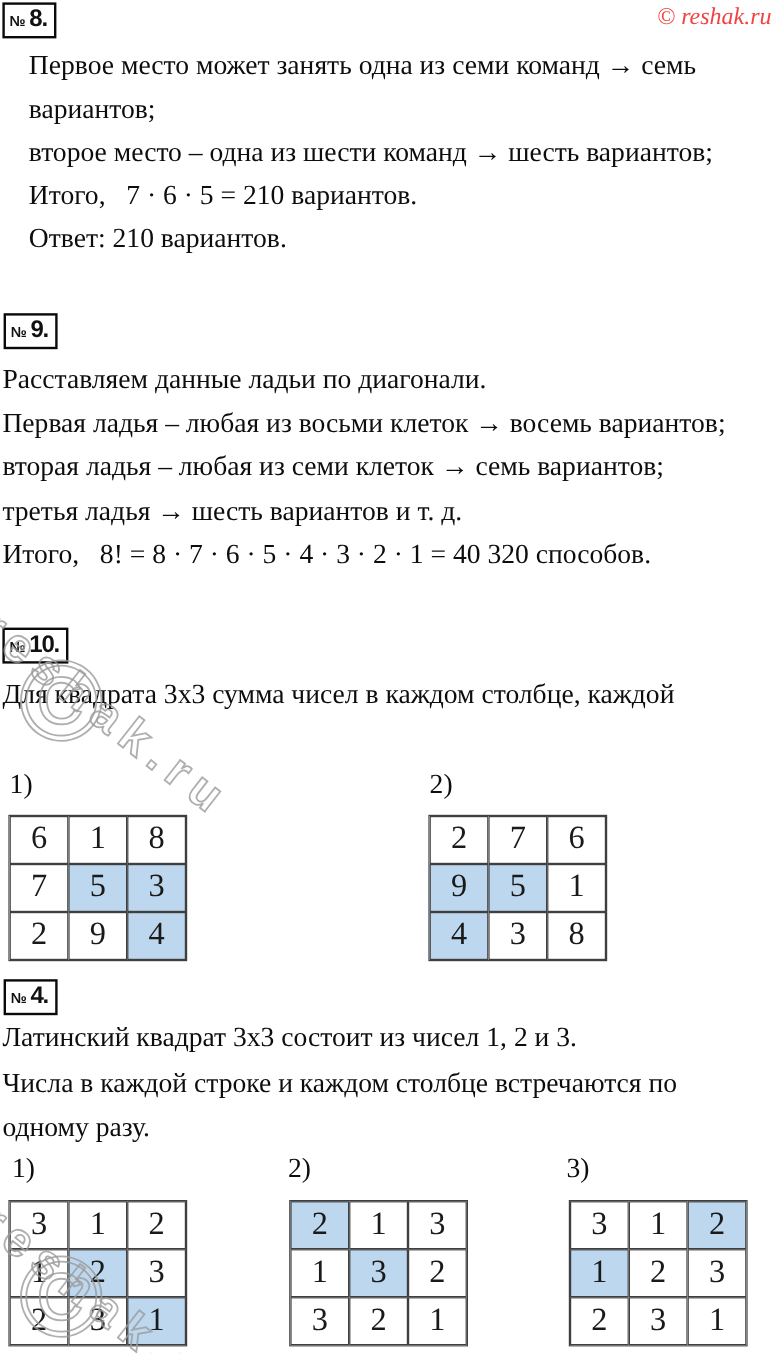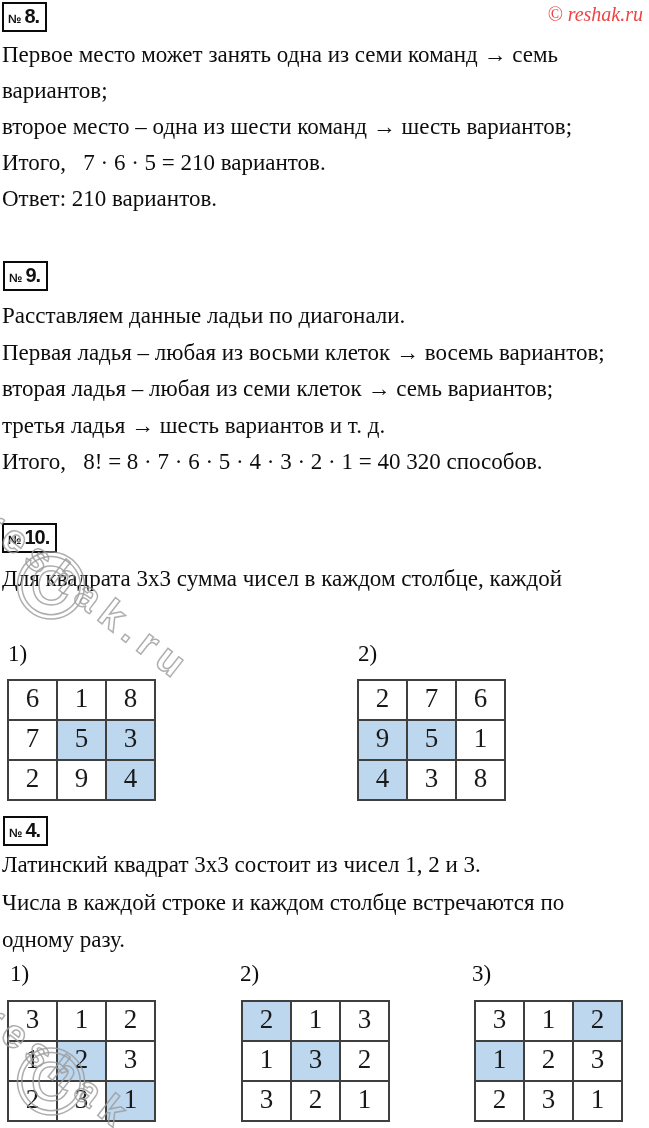--- a/index.html
+++ b/index.html
@@ -17,21 +17,21 @@
     position:absolute; border:2px solid #0a0a0a; background:#fff;
     display:flex; align-items:baseline; gap:3px; padding:1px 6px 2px 4px;
     font-family:"Liberation Sans","DejaVu Sans",sans-serif; font-weight:700;
   }
   .numbox .no-sign { font-size:12px; }
   .numbox .no-num  { font-size:20px; letter-spacing:-1px; }
 
   
   .tblock { position:absolute; left:2px; font-size:23px; color:#0d0d0d; }
   .tline  { white-space:pre; }
-  .lh36   .tline { line-height:36px;   height:36px; }
+  .lh36   .tline { line-height:36px;   height:36px;margin-left:22px; }
   .lh365  .tline { line-height:36.5px; height:36.5px; }
   .lh38   .tline { line-height:38px;   height:38px; }
   .lh375  .tline { line-height:37.5px; height:37.5px; }
 
   
   .glabel { position:absolute; font-size:23px; color:#0d0d0d; }
 
   
   .grid {
     position:absolute; display:grid; grid-template-columns:repeat(3,49px);

